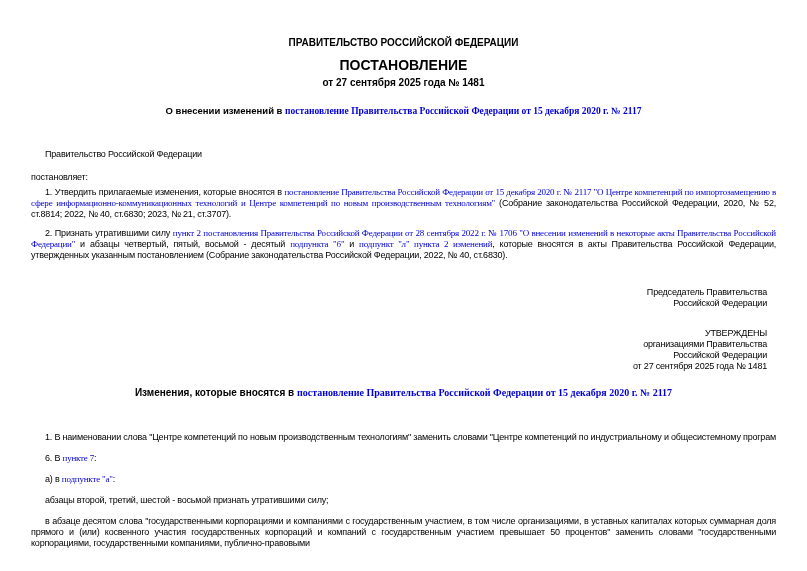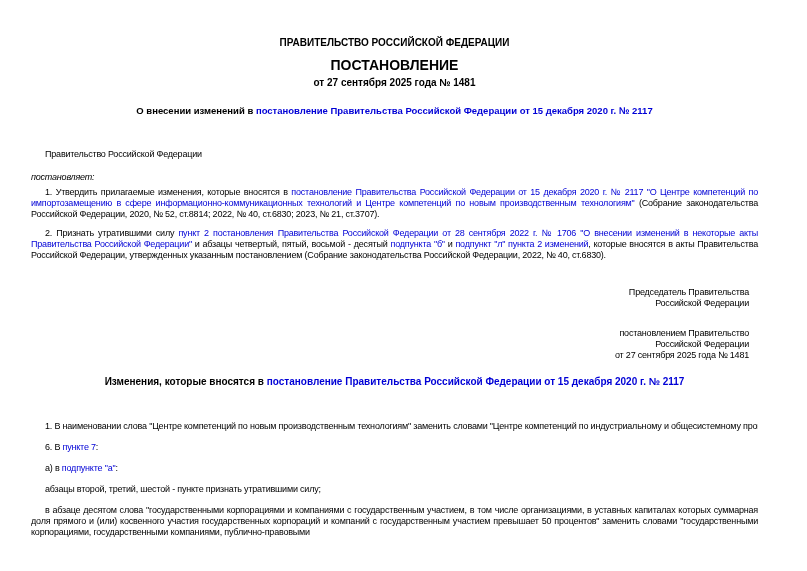--- a/index.html
+++ b/index.html
@@ -1,37 +1,37 @@
 <!DOCTYPE html>
 <html style="--link-color: #0000d6;"><head>
 <meta charset="utf-8">
 <style>
   html,body{margin:0;padding:0;background:#ffffff;}
   .page{
     width:807px;height:571px;box-sizing:border-box;
     background:#ffffff;color:#000000;
     font-family:"Liberation Sans", sans-serif;
-    padding:37px 49px 0 31px;
+    padding:37px 31px 0 31px;
     overflow:hidden;
   }
   .h{text-align:center;font-weight:bold;color:#000000;}
   .org{font-size:10px;line-height:12px;margin-bottom:10px;}
   .doctype{font-size:14px;line-height:12px;margin-bottom:6px;}
   .docdate{font-size:10px;line-height:12px;margin-bottom:16px;}
   .title{font-size:9.5px;line-height:12px;margin-bottom:32px;}
   .bt{font-size:9px;line-height:11px;letter-spacing:-0.2px;}
   .intro{text-indent:14px;margin-bottom:12px;}
-  .resolves{margin-bottom:0;font-style:italic;}
+  .resolves{margin-bottom:0;}
   .para{text-align:justify;text-indent:14px;margin:4px 0 8px 0;}
   .sig{text-align:right;padding-right:9px;margin-top:26px;line-height:11px;}
   .approval{text-align:right;padding-right:9px;margin-top:19px;line-height:11px;}
   .section-heading{margin-top:15px;margin-bottom:33px;font-size:10px;line-height:12px;}
   .item{text-align:justify;text-indent:14px;margin:0 0 10px 0;}
   .nowrap{white-space:nowrap;overflow:hidden;}
-  .lnk{color:var(--link-color,#0000d6);text-decoration:none;cursor:pointer;}
+  .lnk{color:var(--link-color,#0000d6);text-decoration:none;cursor:pointer;font-family:Liberation Serif, serif;}
   .title .lnk,.section-heading .lnk{font-weight:bold;}
 </style>
 </head>
 <body>
 
 <div class="page">
 
   <div class="h org">ПРАВИТЕЛЬСТВО РОССИЙСКОЙ ФЕДЕРАЦИИ</div>
   <div class="h doctype">ПОСТАНОВЛЕНИЕ</div>
   <div class="h docdate">от 27 сентября 2025 года № 1481</div>
@@ -44,30 +44,31 @@
   <p class="bt para"><span>1. Утвердить прилагаемые изменения, которые вносятся в </span><a class="lnk">постановление Правительства Российской Федерации от 15 декабря 2020 г. № 2117 "О Центре компетенций по импортозамещению в сфере информационно-коммуникационных технологий и Центре компетенций по новым производственным технологиям"</a><span> (Собрание законодательства Российской Федерации, 2020, № 52, ст.8814; 2022, № 40, ст.6830; 2023, № 21, ст.3707).</span></p>
 
   <p class="bt para"><span>2. Признать утратившими силу </span><a class="lnk">пункт 2 постановления Правительства Российской Федерации от 28 сентября 2022 г. № 1706 "О внесении изменений в некоторые акты Правительства Российской Федерации"</a><span> и абзацы четвертый, пятый, восьмой - десятый </span><a class="lnk">подпункта "б"</a><span> и </span><a class="lnk">подпункт "л" пункта 2 изменений</a><span>, которые вносятся в акты Правительства Российской Федерации, утвержденных указанным постановлением (Собрание законодательства Российской Федерации, 2022, № 40, ст.6830).</span></p>
 
   <div class="bt sig">
     <div>Председатель Правительства</div>
     <div>Российской Федерации</div>
   </div>
 
   <div class="bt approval">
-    <div>постановлением Правительство</div>
+    <div>УТВЕРЖДЕНЫ</div>
+    <div>организациями Правительства</div>
     <div>Российской Федерации</div>
     <div>от 27 сентября 2025 года № 1481</div>
   </div>
 
   <div class="h section-heading"><span>Изменения, которые вносятся в </span><a class="lnk">постановление Правительства Российской Федерации от 15 декабря 2020 г. № 2117</a></div>
 
   <p class="bt item nowrap">1. В наименовании слова "Центре компетенций по новым производственным технологиям" заменить словами "Центре компетенций по индустриальному и общесистемному программному обеспечению".</p>
 
   <p class="bt item"><span>6. В </span><a class="lnk">пункте 7</a><span>:</span></p>
 
   <p class="bt item"><span>а) в </span><a class="lnk">подпункте "а"</a><span>:</span></p>
 
-  <p class="bt item">абзацы второй, третий, шестой - пункте признать утратившими силу;</p>
+  <p class="bt item">абзацы второй, третий, шестой - восьмой признать утратившими силу;</p>
 
   <p class="bt item">в абзаце десятом слова "государственными корпорациями и компаниями с государственным участием, в том числе организациями, в уставных капиталах которых суммарная доля прямого и (или) косвенного участия государственных корпораций и компаний с государственным участием превышает 50 процентов" заменить словами "государственными корпорациями, государственными компаниями, публично-правовыми</p>
 
 </div>
 
 </body></html>

